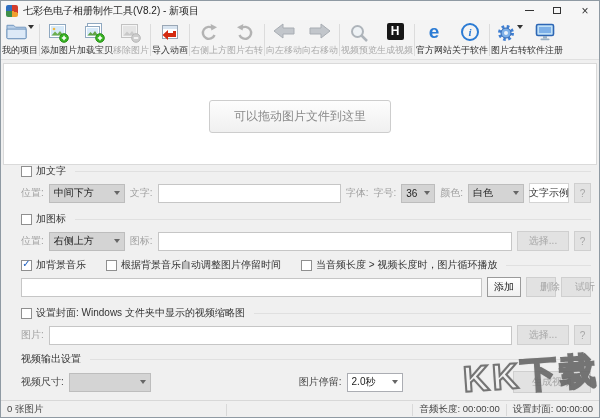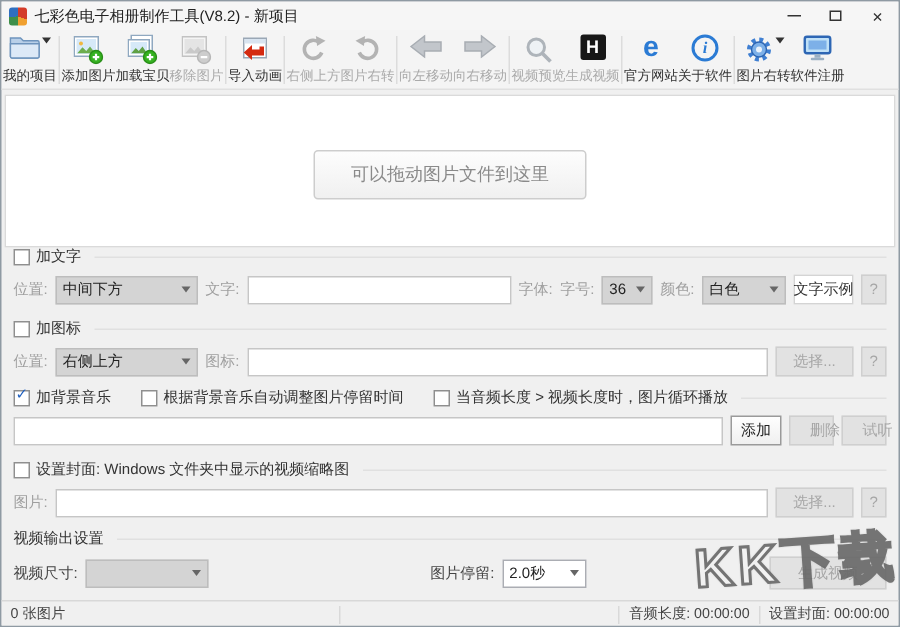--- a/index.html
+++ b/index.html
@@ -25,38 +25,38 @@
   .tcaret{width:0;height:0;border-left:3px solid transparent;border-right:3px solid transparent;border-top:4px solid #333;margin:2px 0 0 1px;}
   .hbox{width:17px;height:17px;background:#171717;color:#fff;border-radius:2px;display:flex;align-items:center;justify-content:center;font-size:12px;font-weight:bold;}
   .ebox{color:#2b7bd4;font-size:19px;font-weight:bold;line-height:18px;}
   .ibox{width:14px;height:14px;border:2px solid #2b7bd4;border-radius:50%;color:#2b7bd4;font-family:"Liberation Serif","DejaVu Serif",serif;font-style:italic;font-weight:bold;font-size:11px;display:flex;align-items:center;justify-content:center;}
 
   
   .dropzone{position:absolute;top:62px;left:2px;right:2px;height:102px;background:#ffffff;border:1px solid #dadada;box-sizing:border-box;}
   .drophint{position:absolute;left:50%;top:36px;transform:translateX(-50%);padding:7px 24px;background:linear-gradient(#fdfdfd,#f0f0f0);border:1px solid #cdcdcd;border-radius:3px;color:#8a8a8a;font-size:12px;white-space:nowrap;}
 
   
-  .sec{position:absolute;left:0;right:0;}
+  .sec{position:absolute;left:12px;right:0;}
   .sechead{display:flex;align-items:center;gap:4px;padding:0 8px;font-size:10px;color:#333;height:14px;}
   .sechead .line{flex:1;height:1px;background:#e0e0e0;margin-left:5px;}
   .sectitle{white-space:nowrap;}
   .row{display:flex;align-items:center;gap:5px;padding:0 8px;margin-top:5px;}
   .lbl{font-size:10px;color:#444;white-space:nowrap;flex:none;}
   .lbl.dis{color:#9f9f9f;}
   .cb{width:11px;height:11px;border:1px solid #8f8f8f;background:#fff;display:inline-flex;align-items:center;justify-content:center;flex:none;box-sizing:border-box;}
   .cb i{font-style:normal;font-size:10px;line-height:1;color:#1f5fbf;margin-top:-2px;}
   .dd{height:19px;border:1px solid #abadb3;background:#fff;display:flex;align-items:center;font-size:10px;color:#222;padding:0 4px;box-sizing:border-box;flex:none;}
   .dd.dis{background:#d4d4d4;border-color:#bdbdbd;}
   .car{width:0;height:0;border-left:3px solid transparent;border-right:3px solid transparent;border-top:4px solid #666;margin-left:auto;}
   .inp{height:19px;border:1px solid #c6c6c6;background:#fff;box-sizing:border-box;flex:1;}
   .btn{height:20px;font-size:10px;display:flex;align-items:center;justify-content:center;box-sizing:border-box;flex:none;white-space:nowrap;}
   .btn.en{background:linear-gradient(#fefefe,#f0f0f0);border:1px solid #9a9a9a;color:#222;}
   .btn.lite{background:#fff;border:1px solid #d4d4d4;color:#333;}
   .btn.dis{background:#e2e2e2;border:1px solid #cfcfcf;color:#a6a6a6;}
-  .w95{width:95px;} .w130{width:130px;flex:1;} .w62{width:62px;} .w34{width:34px;} .w56{width:56px;} .w82{width:82px;}
+  .w95{width:76px;} .w130{width:130px;flex:1;} .w62{width:62px;} .w34{width:34px;} .w56{width:56px;} .w82{width:82px;}
   .bw52{width:52px;} .bw16{width:17px;} .bw54{width:40px;font-family:Liberation Serif, serif;} .bw34{width:34px;} .bw30{width:30px;padding-left:18px;} .bw78{width:78px;height:22px;}
   .spacer140{width:138px;flex:none;}
   .mla{margin-left:auto;}
 
   
   .statusbar{position:absolute;left:0;right:0;top:399px;height:18px;background:#f0f0f0;border-top:1px solid #d8d8d8;display:flex;align-items:center;font-size:9.5px;color:#444;box-sizing:border-box;}
   .scell{padding:0 6px;white-space:nowrap;}
   .scell.c1{width:225px;box-sizing:border-box;}
   .ssep{width:1px;height:12px;background:#d9d9d9;flex:none;}
   .sflex{flex:1;}

